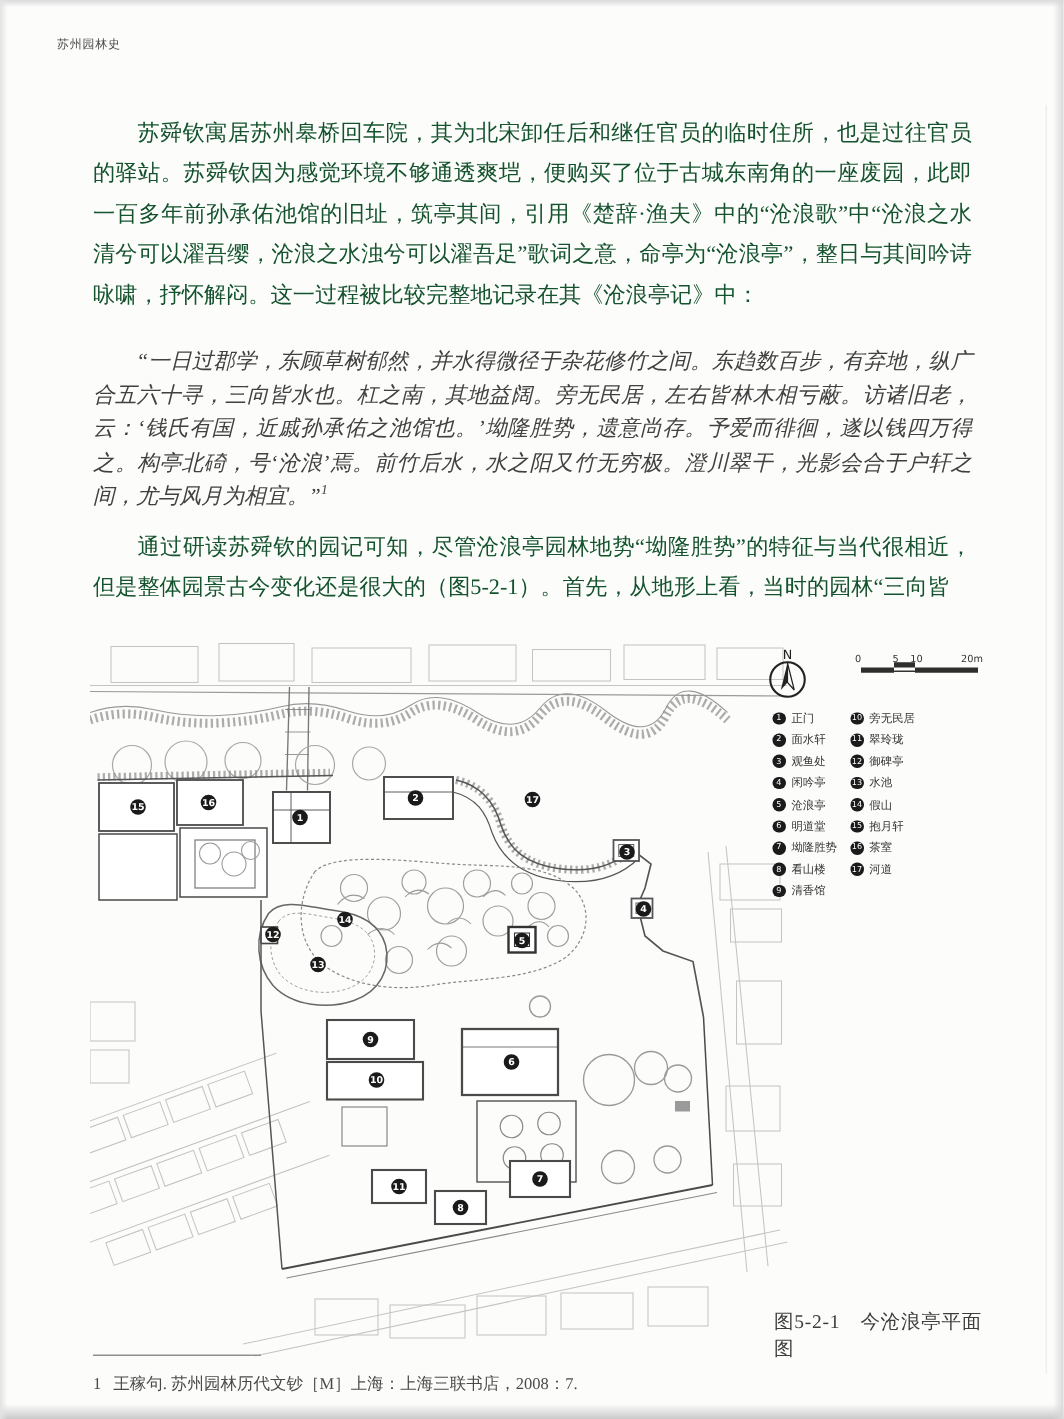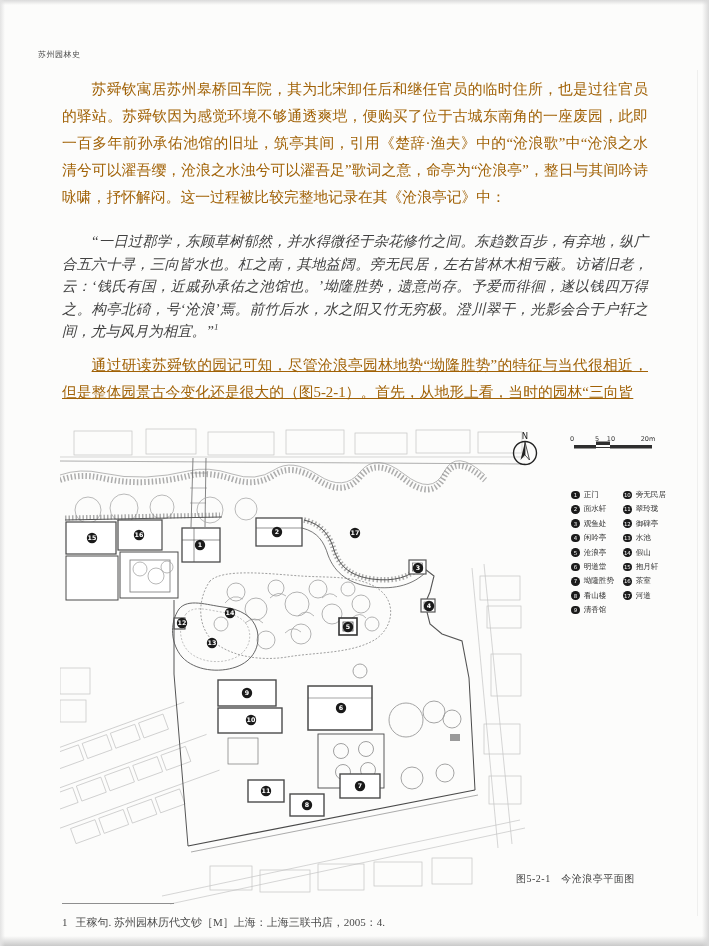--- a/index.html
+++ b/index.html
@@ -4,38 +4,38 @@
 <style>
   html,body{margin:0;padding:0;}
   body{width:709px;height:946px;position:relative;background:#fcfcfb;overflow:hidden;
        font-family:"Liberation Serif","DejaVu Serif",serif;}
   .edge{position:absolute;pointer-events:none;}
   .edge-top{top:0;left:0;right:0;height:5px;background:linear-gradient(#dadada,rgba(218,218,218,0));}
   .edge-bottom{bottom:0;left:0;right:0;height:10px;background:linear-gradient(rgba(205,205,205,0),#c9c9c9);}
   .edge-left{top:0;bottom:0;left:0;width:5px;background:linear-gradient(90deg,#e3e3e3,rgba(227,227,227,0));}
   .edge-right{top:0;bottom:0;right:0;width:7px;background:linear-gradient(270deg,#d9d9d9,rgba(217,217,217,0));}
   .gutter{position:absolute;right:11px;top:70px;bottom:30px;width:1px;background:rgba(0,0,0,0.05);}
-  .running-header{position:absolute;left:38px;top:24px;font-size:8px;color:#4a4a4a;letter-spacing:.5px;margin-top:25px;}
-  .body-text{position:absolute;left:62px;width:586px;margin:0;text-align:justify;color:#a16207;}
+  .running-header{position:absolute;left:38px;top:24px;font-size:8px;color:#4a4a4a;letter-spacing:.5px;}
+  .body-text{position:absolute;left:62px;width:586px;margin:0;text-align:justify;color:#14532d;}
   .p1{top:76px;font-size:14.8px;line-height:27px;text-indent:2em;}
   .quote{top:230px;font-size:14.4px;line-height:22.5px;text-indent:2em;font-style:italic;color:#414141;}
-  .p3{top:352px;font-size:14.8px;line-height:27px;text-indent:2em;text-decoration:underline;}
+  .p3{top:352px;font-size:14.8px;line-height:27px;text-indent:2em;}
   sup.fn-ref{font-size:9px;line-height:0;}
   .figure{position:absolute;left:60px;top:428px;width:606px;height:478px;}
   #map-svg{position:absolute;left:0;top:0;}
   .legend{position:absolute;left:452px;top:2px;width:154px;}
   .legend-top{display:flex;align-items:flex-start;}
-  .legend-cols{display:flex;gap:9px;margin-top:22px;margin-left:3px;justify-content:flex-end;}
+  .legend-cols{display:flex;gap:9px;margin-top:6px;margin-left:3px;}
   .lg-col{display:flex;flex-direction:column;gap:4.4px;}
   .lg-row{display:flex;align-items:center;gap:4px;}
   .lg-num{width:8.6px;height:8.6px;border-radius:50%;background:#1b1b1b;color:#fff;font-size:5.4px;
           display:flex;align-items:center;justify-content:center;flex:0 0 8.6px;
           font-family:"DejaVu Sans",sans-serif;}
   .lg-label{font-size:7.6px;color:#333;white-space:nowrap;}
-  .caption{position:absolute;left:456px;top:444px;font-size:10px;color:#3d3d3d;letter-spacing:.5px;}
+  .caption{position:absolute;left:456px;top:444px;font-size:13px;color:#3d3d3d;letter-spacing:.5px;}
   .fn-rule{position:absolute;left:62px;top:903px;width:112px;border-top:1px solid #8f8f8f;}
   .footnote{position:absolute;left:62px;top:915px;font-size:11px;color:#4a4a4a;}
   .footnote .fn-num{margin-right:8px;}
   .sc{font-size:6.5px;fill:#333;text-anchor:middle;font-family:"DejaVu Sans",sans-serif;}
   .nlab{font-size:8.5px;fill:#222;text-anchor:middle;font-family:"DejaVu Sans",sans-serif;}
   .mk-num{fill:#fff;font-size:6.3px;text-anchor:middle;font-weight:bold;font-family:"DejaVu Sans",sans-serif;}
 </style>
 </head>
 <body>
 
@@ -380,14 +380,14 @@
           </div>
         </div>
     </div>
   </div>
 
   <div class="caption">图5-2-1　今沧浪亭平面图</div>
 </div>
 
 <div class="fn-rule"></div>
 <div class="footnote">
-  <span class="fn-num">1</span><span>王稼句. 苏州园林历代文钞［M］上海：上海三联书店，2005：4.</span>
+  <span class="fn-num">1</span><span>王稼句. 苏州园林历代文钞［M］上海：上海三联书店，2008：7.</span>
 </div>
 
 </body></html>

